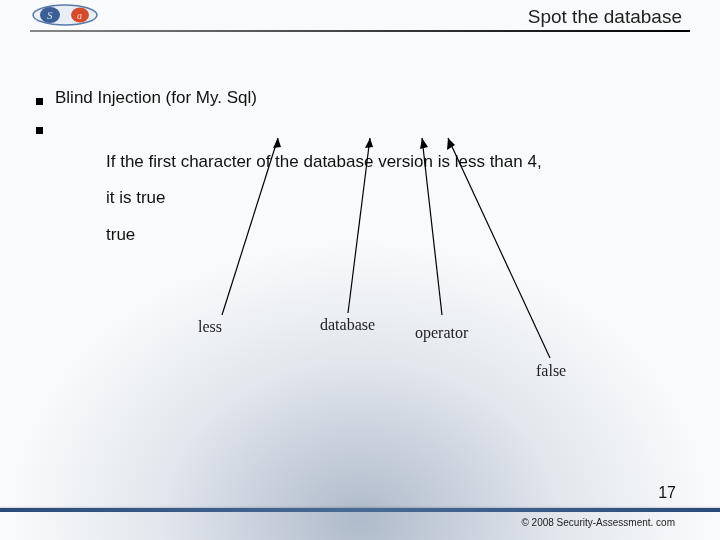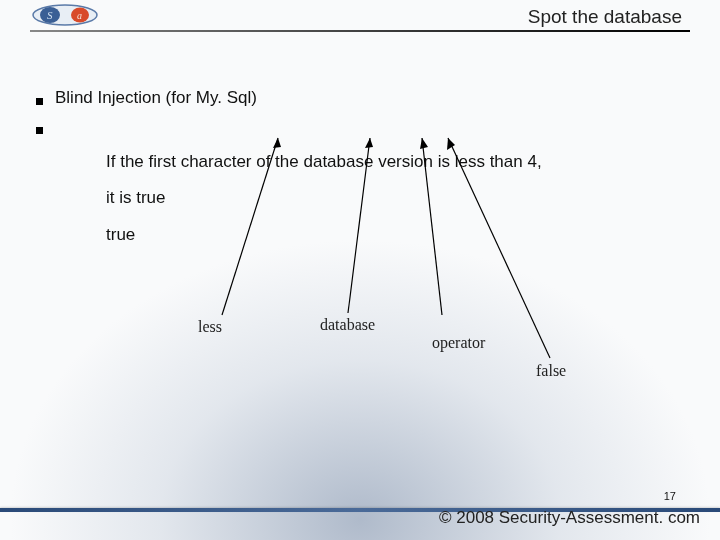--- a/index.html
+++ b/index.html
@@ -74,43 +74,43 @@
     top: 318px;
     left: 0;
     width: 100%;
     font-family: Georgia, 'Times New Roman', serif;
     font-size: 16px;
     color: #222;
   }
   .lbl { position: absolute; }
   .lbl.query { left: 198px; top: 0; }
   .lbl.position { left: 320px; top: -2px; }
-  .lbl.operator { left: 415px; top: 16px; margin-left: 17px; }
+  .lbl.operator { left: 415px; top: 6px; }
   .lbl.char { left: 536px; top: 44px; }
   .arrows {
     position: absolute;
     top: 0;
     left: 0;
     width: 720px;
     height: 540px;
     pointer-events: none;
   }
   .pagenum {
     position: absolute;
     bottom: 38px;
     right: 44px;
-    font-size: 11px;
+    font-size: 16px;
     color: #111;
     font-family: Verdana, sans-serif;
   }
   .copyright {
     position: absolute;
     bottom: 12px;
-    right: 20px;
-    font-size: 17px;
+    right: 45px;
+    font-size: 10px;
     color: #222;
     font-family: Verdana, sans-serif;
     margin-top: 25px;
   }
   .bottom-bar {
     position: absolute;
     bottom: 28px;
     left: 0;
     right: 0;
     height: 4px;

